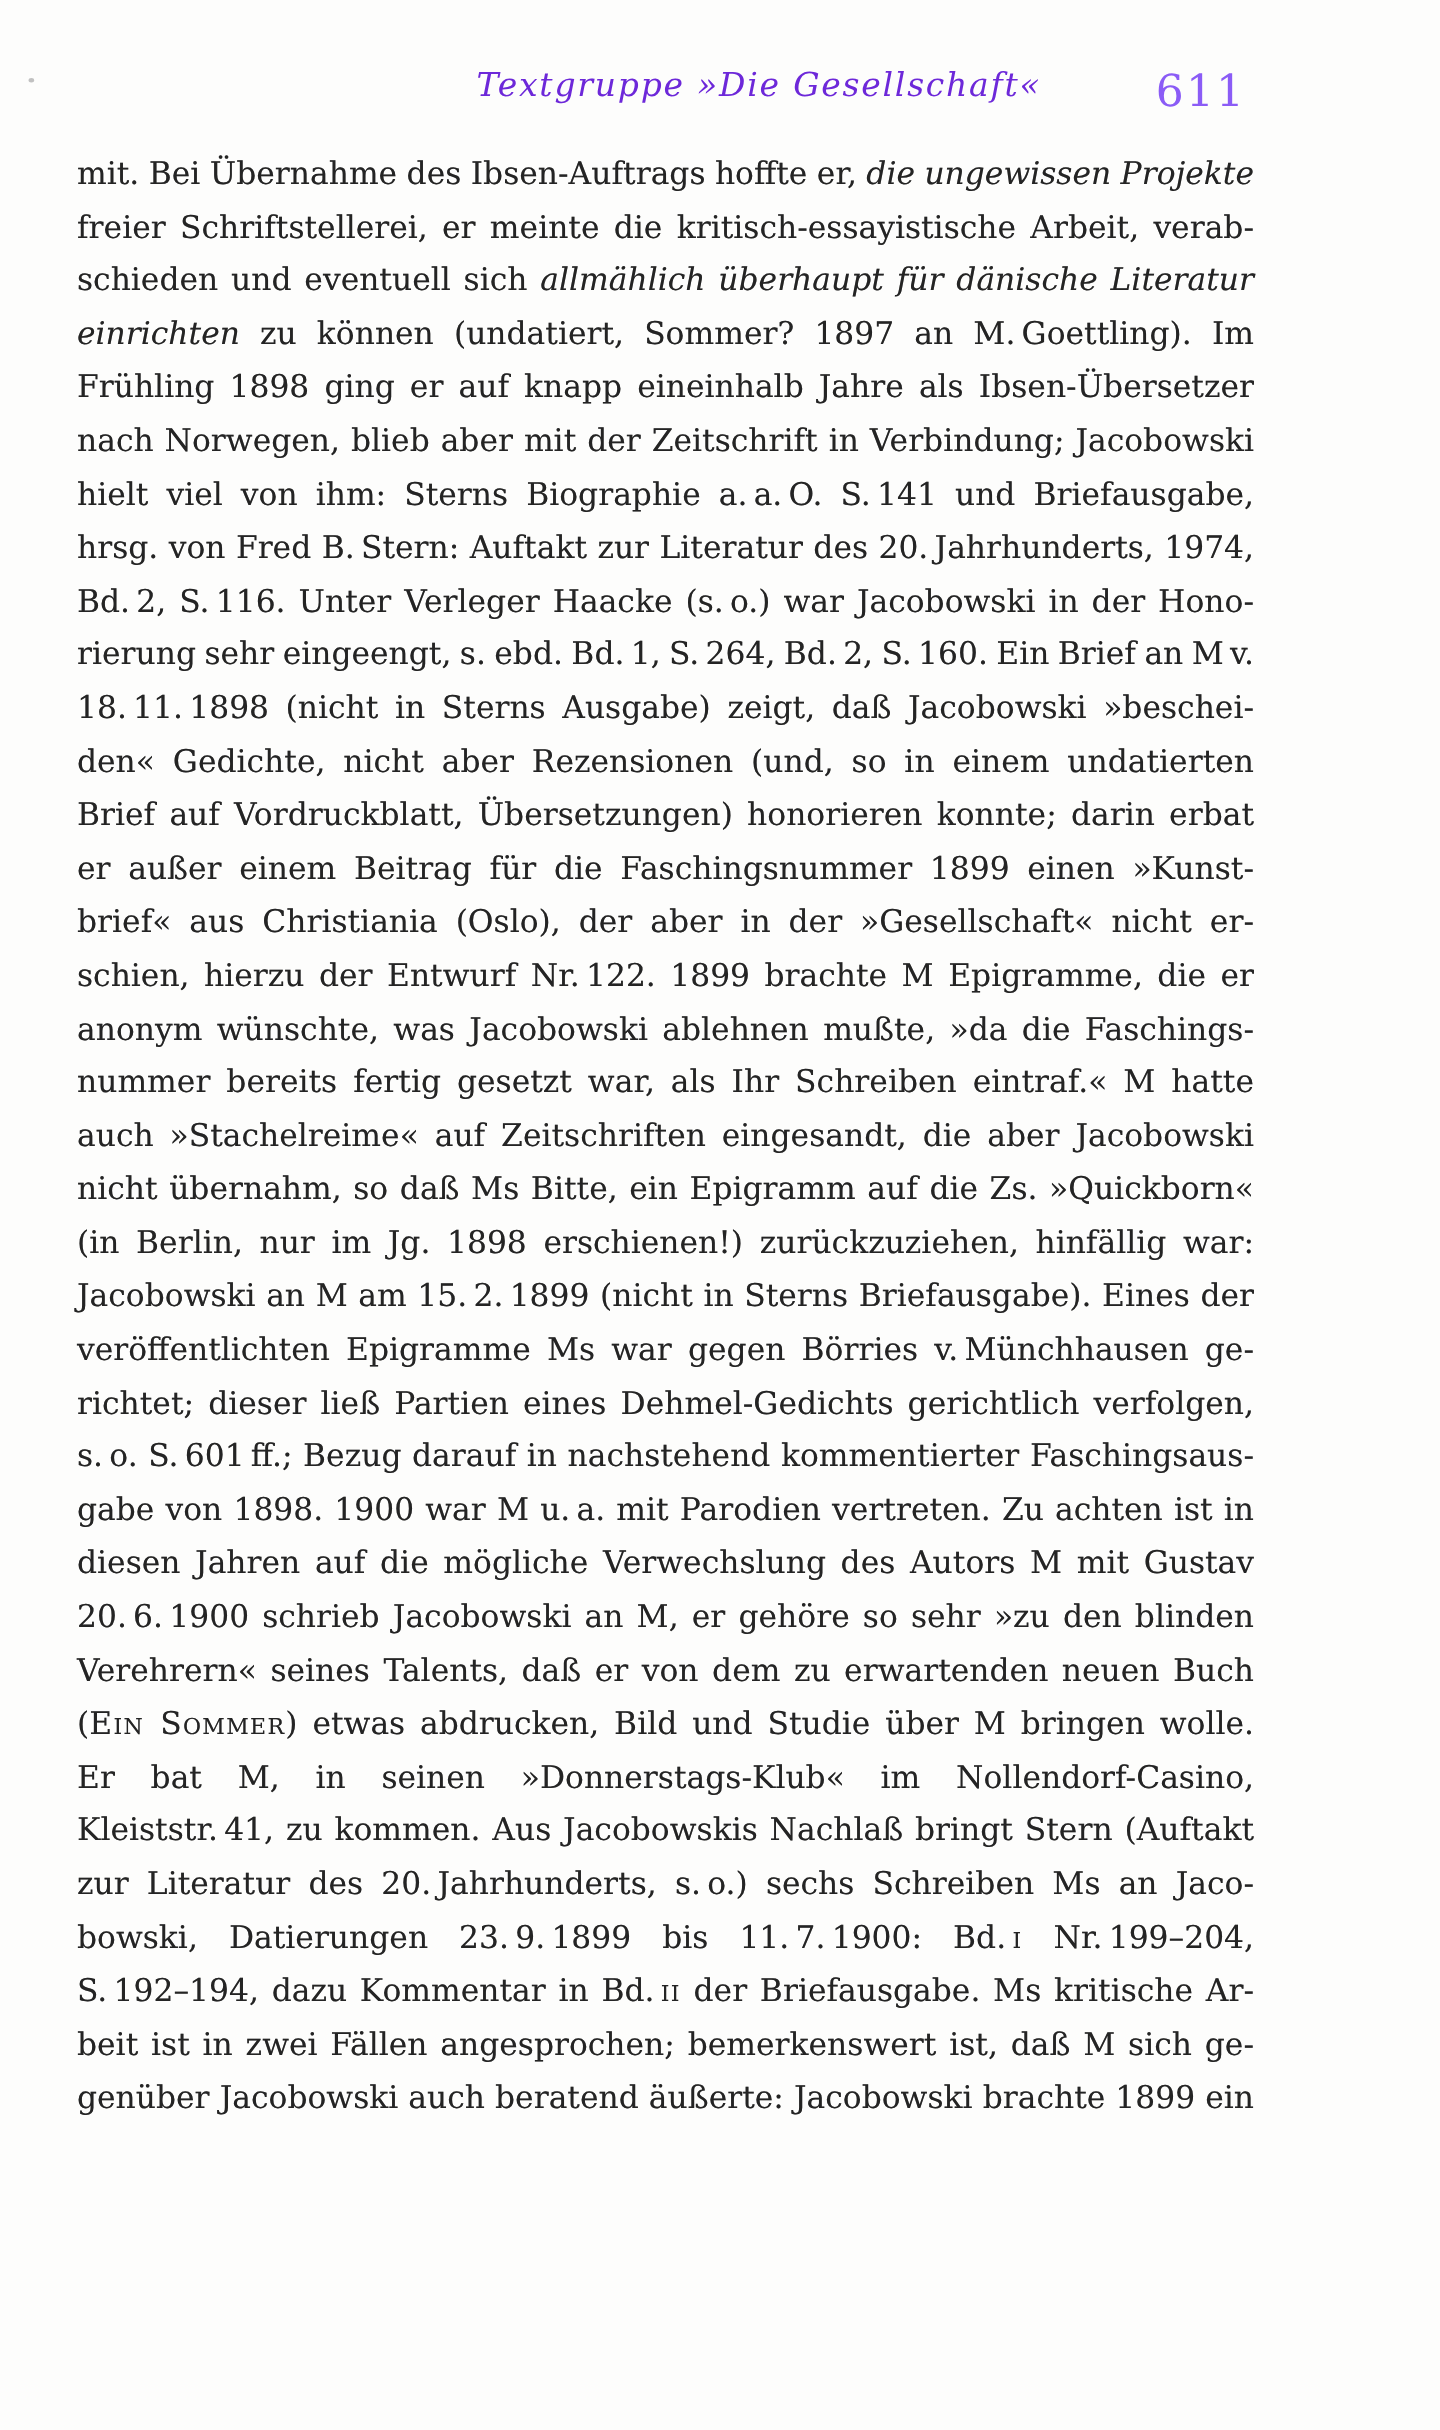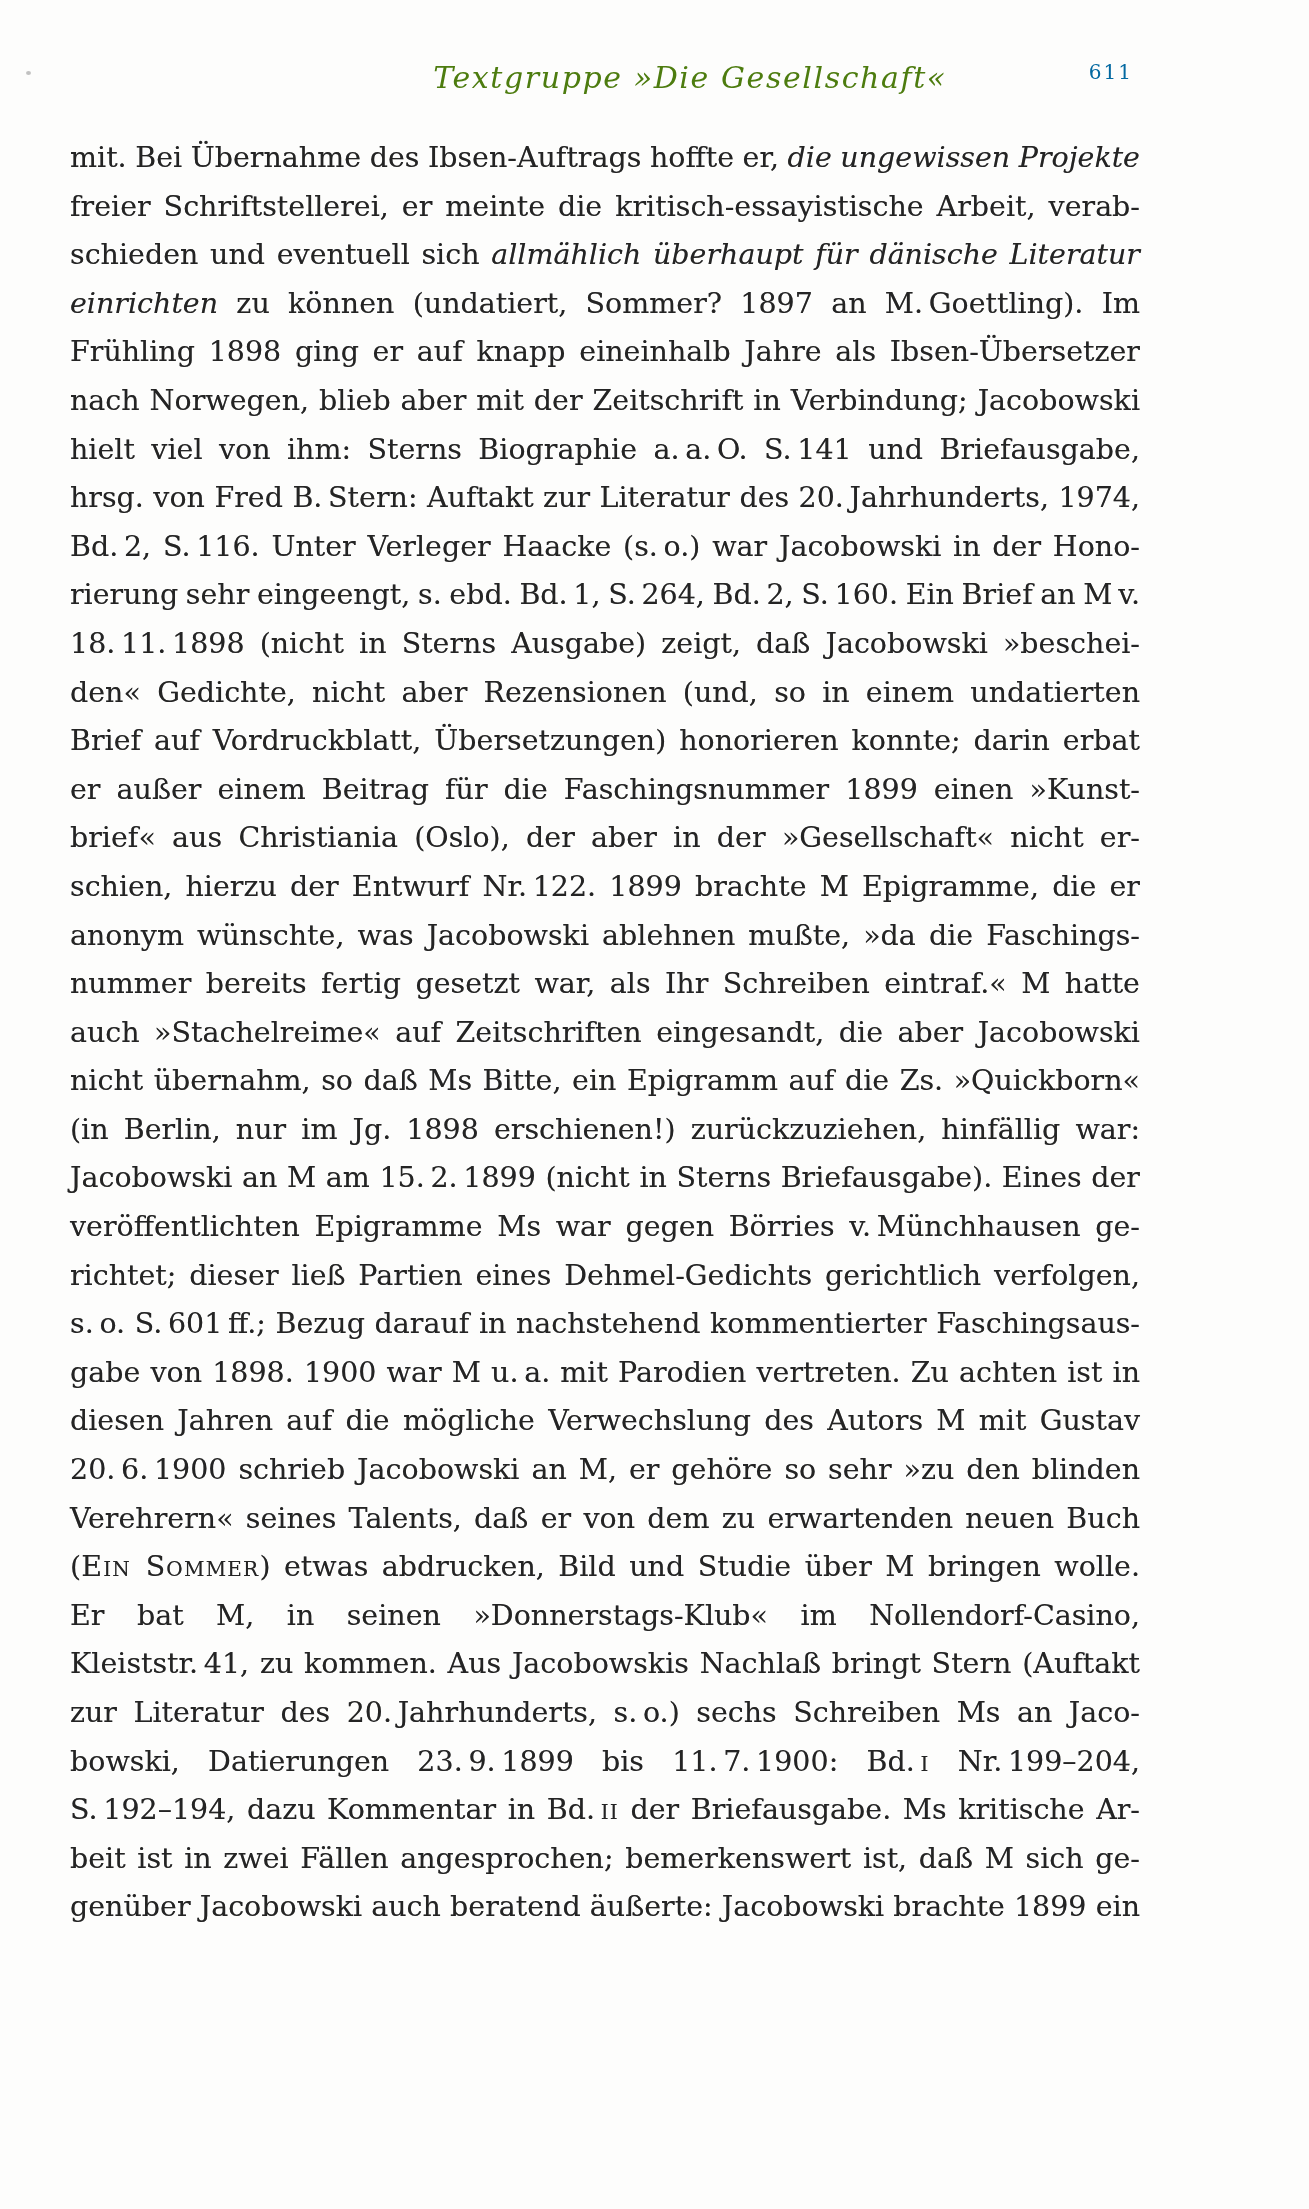--- a/index.html
+++ b/index.html
@@ -15,25 +15,25 @@
   
   .speck{
     position:absolute;left:26px;top:71px;width:5px;height:4px;
     background:#8f8f8f;border-radius:50%;opacity:.55;
   }
 
   
   .running-title{
     position:absolute;top:60px;left:690px;transform:translateX(-50%);
     font-style:italic;font-size:30px;letter-spacing:1.6px;white-space:pre;
-    color:#4d7c0f;
+    color:#6d28d9;
   }
   .page-number{
     position:absolute;top:60px;right:176px;
-    font-size:20px;letter-spacing:2px;color:#0369a1;
+    font-size:40px;letter-spacing:2px;color:#8b5cf6;
   }
 
   
   .body-block{
     position:absolute;left:70px;top:134px;width:1070px;
   }
   .line{
     display:block;height:48.6px;line-height:48.6px;
     font-size:28.5px;white-space:pre;
     text-shadow:0 0 .4px rgba(40,40,40,.45);

